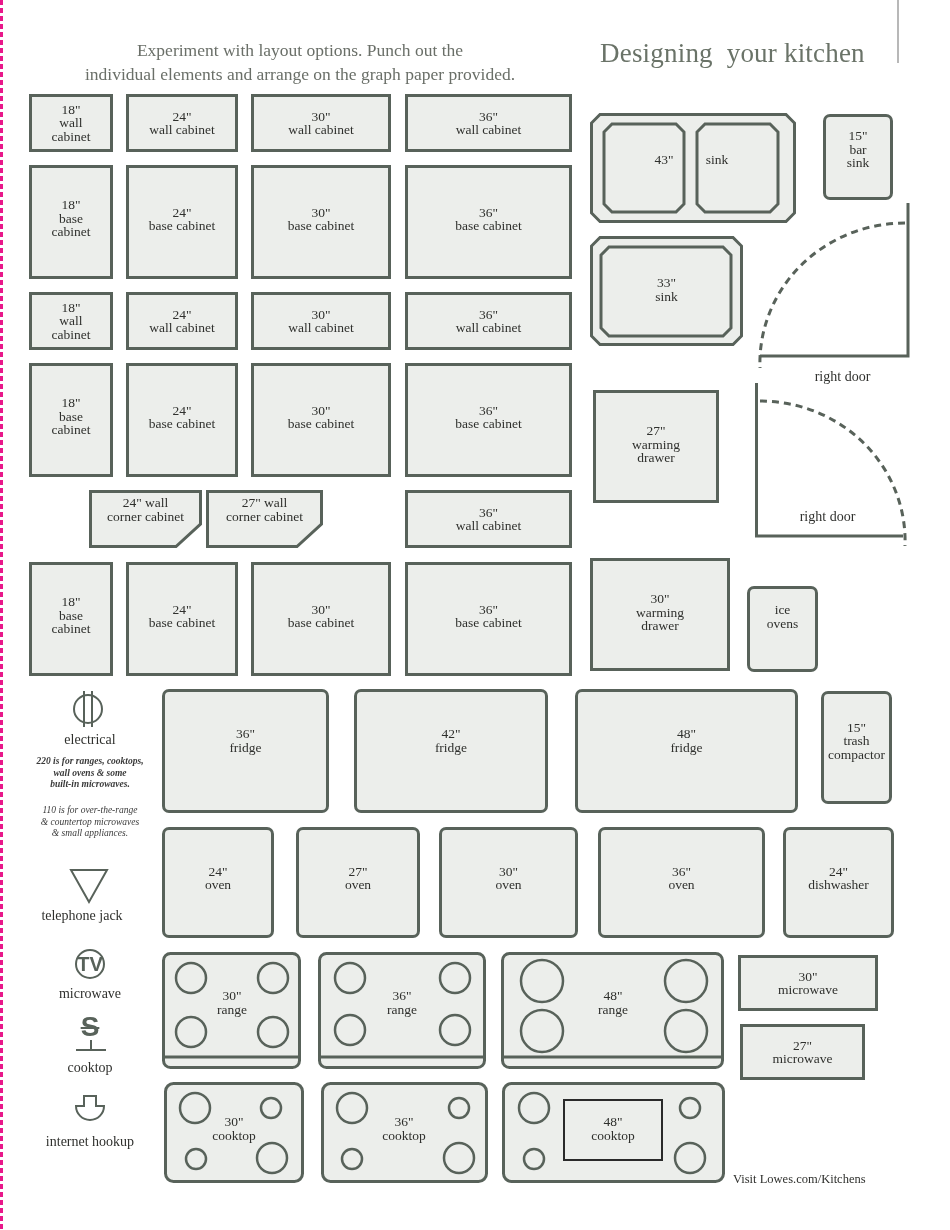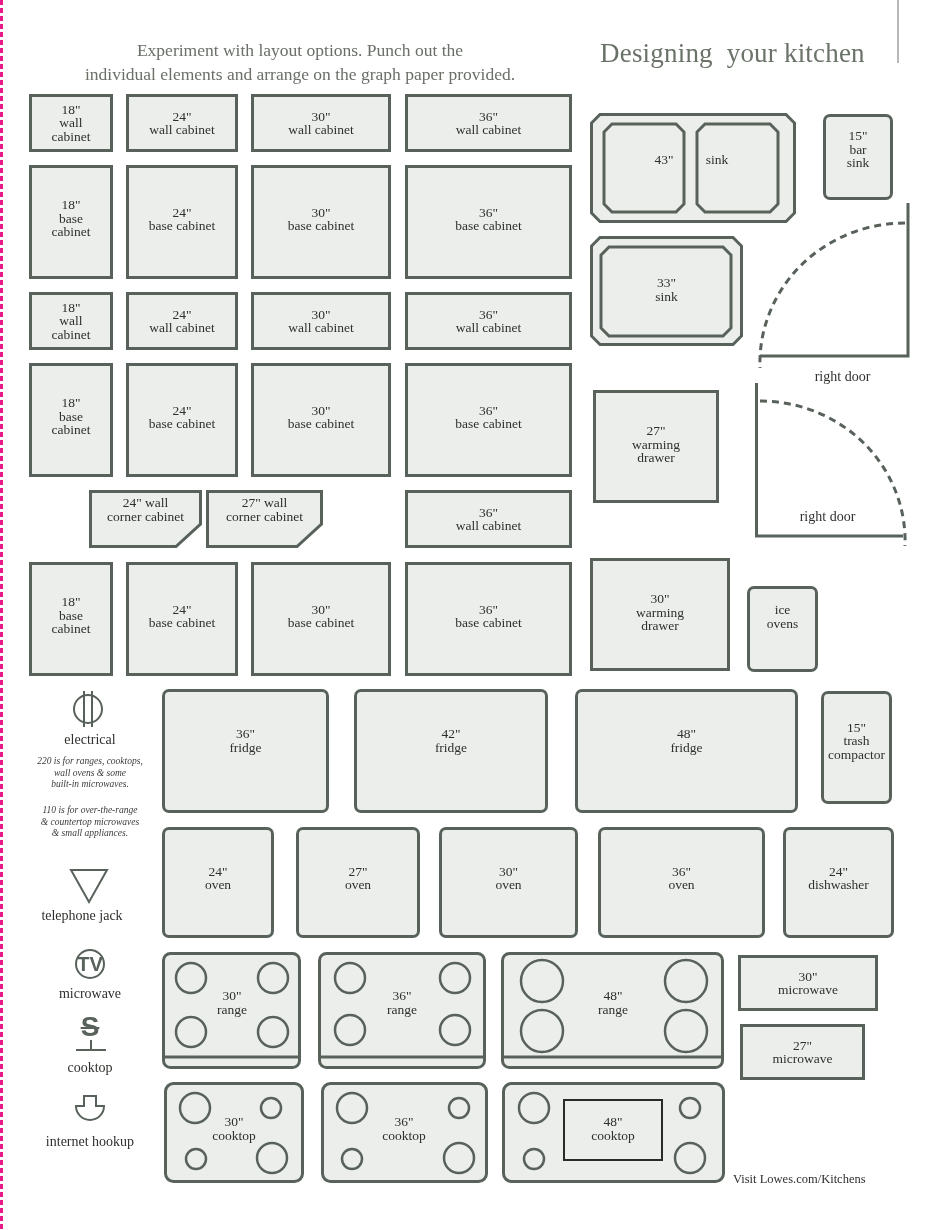--- a/index.html
+++ b/index.html
@@ -186,21 +186,21 @@
     <span class="lbl" style="top:18%">ice
 ovens</span>
   </div>
 
 <svg class="shape" style="left:72px;top:690px;" width="34" height="38">
   <circle cx="16" cy="19" r="14" fill="none" stroke="#58625a" stroke-width="2"></circle>
   <line x1="12" y1="1" x2="12" y2="37" stroke="#58625a" stroke-width="2"></line>
   <line x1="20" y1="1" x2="20" y2="37" stroke="#58625a" stroke-width="2"></line>
 </svg>
 <div class="legend-label" style="left:30px;top:732px;width:120px;">electrical</div>
-<div class="legend-note" style="left:25px;top:756px;width:130px;">220  is for ranges, cooktops,
+<div class="legend-note" style="left:25px;top:756px;width:130px;font-weight:bold;">220  is for ranges, cooktops,
 wall ovens &amp; some
 built-in microwaves.</div>
 <div class="legend-note" style="left:25px;top:805px;width:130px;">110 is for over-the-range
 &amp; countertop microwaves
 &amp; small appliances.</div>
 
 <svg class="shape" style="left:70px;top:868px;" width="38" height="36">
   <polygon points="1,2 37,2 19,34" fill="none" stroke="#58625a" stroke-width="2"></polygon>
 </svg>
 <div class="legend-label" style="left:22px;top:908px;width:120px;">telephone jack</div>

